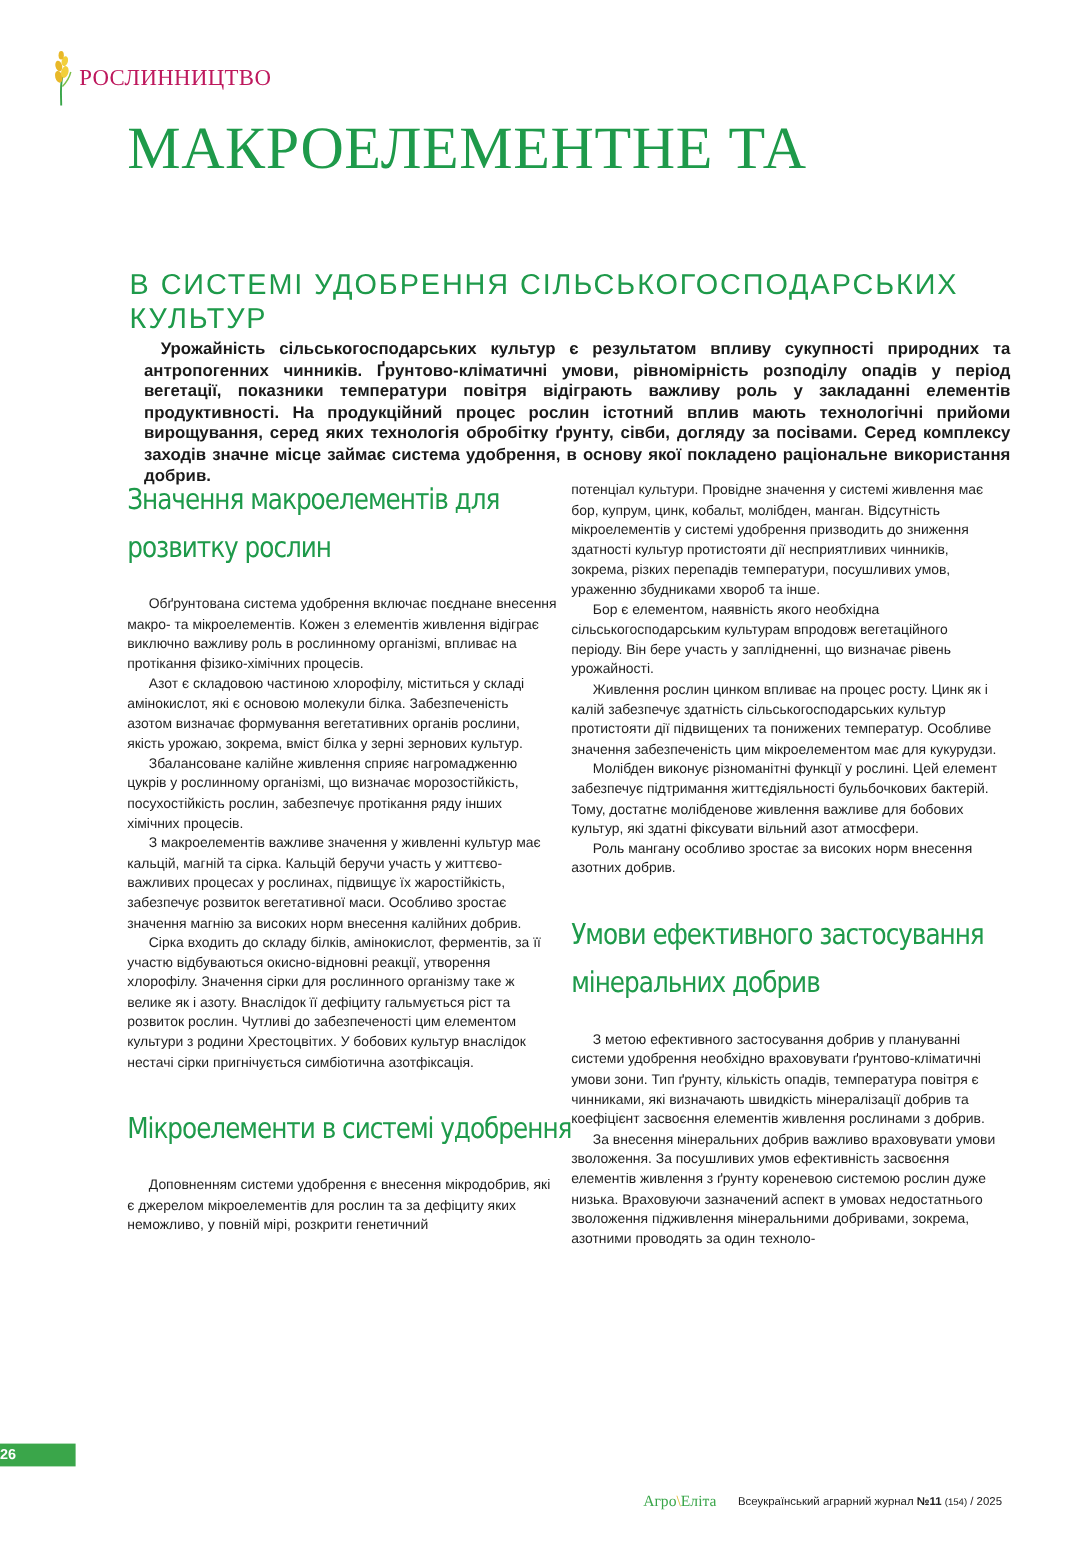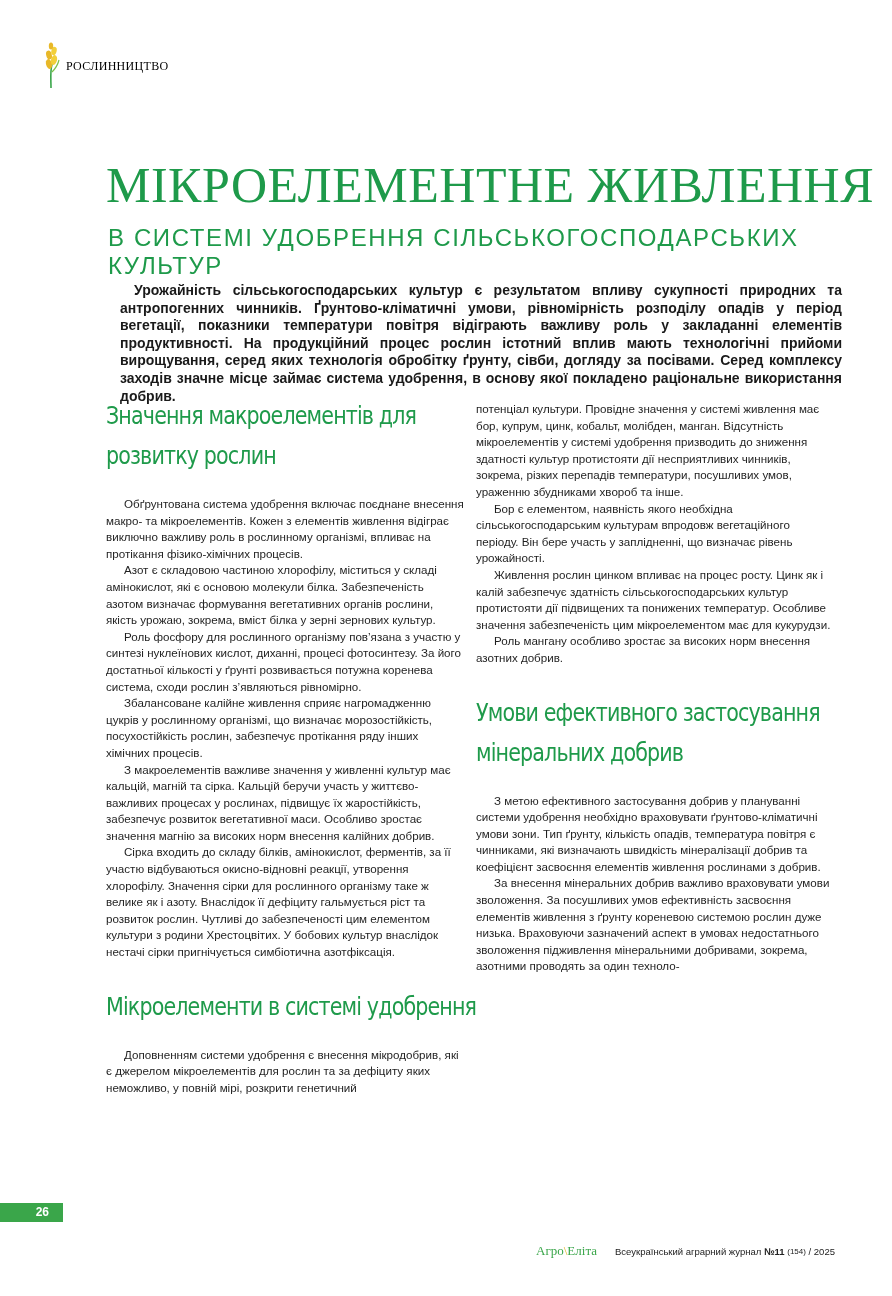--- a/index.html
+++ b/index.html
@@ -1,30 +1,30 @@
 <!DOCTYPE html>
 <html><head>
   <meta charset="utf-8">
   <style>
     html, body { margin: 0; padding: 0; background: #ffffff; }
     body { width: 892px; height: 1296px; position: relative; overflow: hidden; color: #1a1a1a; }
     .section-tag { position: absolute; left: 40px; top: 42px; display: flex; align-items: center; }
     .wheat { width: 22px; height: 48px; margin-right: 4px; }
-    .section-label { font-family: "Liberation Serif", serif; color: #000000; font-size: 12px; letter-spacing: 0.3px; }
+    .section-label { font-family: "Liberation Serif", serif; color: #be185d; font-size: 19px; letter-spacing: 0.3px; }
     .title { position: absolute; left: 106px; top: 92px; margin: 0; font-family: "Liberation Serif", serif; font-weight: normal; color: #1e9a4a; font-size: 50px; line-height: 62px; letter-spacing: 0.5px; }
     .subtitle { position: absolute; left: 108px; top: 224px; margin: 0; font-family: "Liberation Sans", sans-serif; font-weight: normal; color: #1e9a4a; font-size: 24px; letter-spacing: 1.6px; }
     .lead { position: absolute; left: 108px; top: 270px; width: 722px; margin: 12px; font-family: "Liberation Sans", sans-serif; font-weight: bold; font-size: 14px; line-height: 17.6px; text-align: justify; text-indent: 14px; color: #1a1a1a; }
     .col { position: absolute; top: 396px; width: 358px; font-family: "Liberation Sans", sans-serif; font-size: 11.6px; line-height: 16.6px; color: #1f1f1f; }
     .col-left { left: 106px; }
     .col-right { left: 476px; top: 401px; }
     .col h2 { font-family: "DejaVu Sans", sans-serif; font-weight: normal; color: #1e9a4a; font-size: 24px; line-height: 40px; margin: 0 0 20px 0; letter-spacing: -1px; transform: scaleX(0.86); transform-origin: left; white-space: nowrap; }
     .col p { margin: 0; text-indent: 18px; }
     .col p.cont { text-indent: 0; }
     .gap-h2 { margin-top: 26px !important; }
-    .footer-page { position: absolute; left: 0; top: 1203px; width: 63px; height: 19px; background: #3aa64a; color: #ffffff; font-family: "Liberation Sans", sans-serif; font-weight: bold; font-size: 12px; line-height: 19px; text-align: right; padding-right: 14px; box-sizing: border-box; }
+    .footer-page { position: absolute; left: 0; top: 1203px; width: 63px; height: 19px; background: #3aa64a; color: #ffffff; font-family: "Liberation Sans", sans-serif; font-weight: bold; font-size: 12px; line-height: 19px; padding-right: 24px; box-sizing: border-box; }
     .footer-right { position: absolute; left: 536px; top: 1204px; display: flex; align-items: center; font-family: "Liberation Sans", sans-serif; font-size: 9.5px; color: #222; margin-top: 39px; }
     .brand { font-family: "Liberation Serif", serif; color: #3aa64a; font-size: 13px; margin-right: 18px; }
     .brand .sep { color: #e2b62b; }
   </style>
 </head>
 <body>
 
 <div class="section-tag">
   <svg class="wheat" viewBox="0 0 22 48">
     <path d="M11 46 C11 38 10 30 12 22" stroke="#3aa64a" stroke-width="1.6" fill="none"></path>
@@ -32,48 +32,47 @@
     <ellipse cx="14" cy="18" rx="3" ry="5" fill="#f2cf3a" transform="rotate(15 14 18)"></ellipse>
     <ellipse cx="9" cy="13" rx="2.8" ry="4.5" fill="#e8b828" transform="rotate(-15 9 13)"></ellipse>
     <ellipse cx="14" cy="9" rx="2.6" ry="4.2" fill="#f2cf3a" transform="rotate(15 14 9)"></ellipse>
     <ellipse cx="11" cy="4" rx="2.2" ry="3.6" fill="#e8b828"></ellipse>
     <path d="M12 30 C16 26 18 22 19 18" stroke="#7cc04a" stroke-width="1.2" fill="none"></path>
   </svg>
   <span class="section-label">РОСЛИННИЦТВО</span>
 </div>
 
 <h1 class="title">
-  <br>
-  <span>МІКРОЕЛЕМЕНТНЕ ЖИВЛЕННЯ</span>
+  <span>МАКРОЕЛЕМЕНТНЕ ТА</span><br>
 </h1>
 
 <h3 class="subtitle">В СИСТЕМІ УДОБРЕННЯ СІЛЬСЬКОГОСПОДАРСЬКИХ КУЛЬТУР</h3>
 
 <p class="lead">Урожайність сільськогосподарських культур є результатом впливу сукупності природних та антропогенних чинників. Ґрунтово-кліматичні умови, рівномірність розподілу опадів у період вегетації, показники температури повітря відіграють важливу роль у закладанні елементів продуктивності. На продукційний процес рослин істотний вплив мають технологічні прийоми вирощування, серед яких технологія обробітку ґрунту, сівби, догляду за посівами. Серед комплексу заходів значне місце займає система удобрення, в основу якої покладено раціональне використання добрив.</p>
 
 <div class="col col-left">
   <h2>
     <span>Значення макроелементів для</span><br>
     <span>розвитку рослин</span>
   </h2>
   <p>Обґрунтована система удобрення включає поєднане внесення макро- та мікроелементів. Кожен з елементів живлення відіграє виключно важливу роль в рослинному організмі, впливає на протікання фізико-хімічних процесів.</p>
   <p>Азот є складовою частиною хлорофілу, міститься у складі амінокислот, які є основою молекули білка. Забезпеченість азотом визначає формування вегетативних органів рослини, якість урожаю, зокрема, вміст білка у зерні зернових культур.</p>
-  <p>Роль фосфору для рослинного організму пов’язана з участю у синтезі нуклеїнових кислот, диханні, процесі фотосинтезу. За його достатньої кількості у ґрунті розвивається потужна коренева система, сходи рослин з’являються рівномірно.</p>
   <p>Збалансоване калійне живлення сприяє нагромадженню цукрів у рослинному організмі, що визначає морозостійкість, посухостійкість рослин, забезпечує протікання ряду інших хімічних процесів.</p>
   <p>З макроелементів важливе значення у живленні культур має кальцій, магній та сірка. Кальцій беручи участь у життєво-важливих процесах у рослинах, підвищує їх жаростійкість, забезпечує розвиток вегетативної маси. Особливо зростає значення магнію за високих норм внесення калійних добрив.</p>
   <p>Сірка входить до складу білків, амінокислот, ферментів, за її участю відбуваються окисно-відновні реакції, утворення хлорофілу. Значення сірки для рослинного організму таке ж велике як і азоту. Внаслідок її дефіциту гальмується ріст та розвиток рослин. Чутливі до забезпеченості цим елементом культури з родини Хрестоцвітих. У бобових культур внаслідок нестачі сірки пригнічується симбіотична азотфіксація.</p>
 
   <h2 class="gap-h2">Мікроелементи в системі удобрення</h2>
   <p>Доповненням системи удобрення є внесення мікродобрив, які є джерелом мікроелементів для рослин та за дефіциту яких неможливо, у повній мірі, розкрити генетичний</p>
 </div>
 
 <div class="col col-right">
   <p class="cont">потенціал культури. Провідне значення у системі живлення має бор, купрум, цинк, кобальт, молібден, манган. Відсутність мікроелементів у системі удобрення призводить до зниження здатності культур протистояти дії несприятливих чинників, зокрема, різких перепадів температури, посушливих умов, ураженню збудниками хвороб та інше.</p>
   <p>Бор є елементом, наявність якого необхідна сільськогосподарським культурам впродовж вегетаційного періоду. Він бере участь у заплідненні, що визначає рівень урожайності.</p>
   <p>Живлення рослин цинком впливає на процес росту. Цинк як і калій забезпечує здатність сільськогосподарських культур протистояти дії підвищених та понижених температур. Особливе значення забезпеченість цим мікроелементом має для кукурудзи.</p>
+  <p>Молібден виконує різноманітні функції у рослині. Цей елемент забезпечує підтримання життєдіяльності бульбочкових бактерій. Тому, достатнє молібденове живлення важливе для бобових культур, які здатні фіксувати вільний азот атмосфери.</p>
   <p>Роль мангану особливо зростає за високих норм внесення азотних добрив.</p>
 
   <h2 class="gap-h2">
     <span>Умови ефективного застосування</span><br>
     <span>мінеральних добрив</span>
   </h2>
   <p>З метою ефективного застосування добрив у плануванні системи удобрення необхідно враховувати ґрунтово-кліматичні умови зони. Тип ґрунту, кількість опадів, температура повітря є чинниками, які визначають швидкість мінералізації добрив та коефіцієнт засвоєння елементів живлення рослинами з добрив.</p>
   <p>За внесення мінеральних добрив важливо враховувати умови зволоження. За посушливих умов ефективність засвоєння елементів живлення з ґрунту кореневою системою рослин дуже низька. Враховуючи зазначений аспект в умовах недостатнього зволоження підживлення мінеральними добривами, зокрема, азотними проводять за один техноло-</p>
 </div>
 

